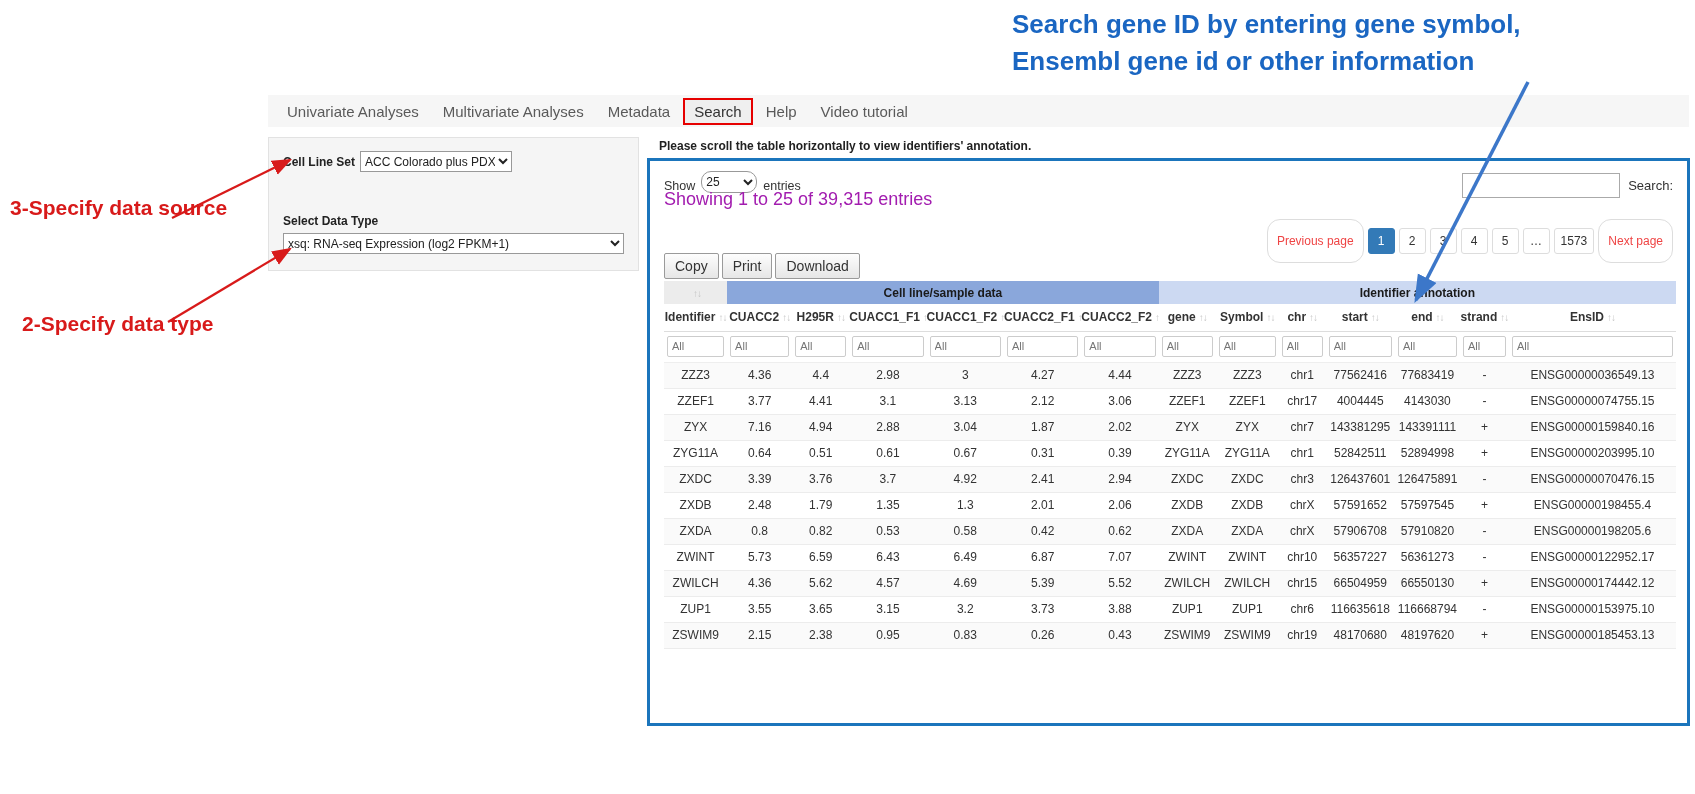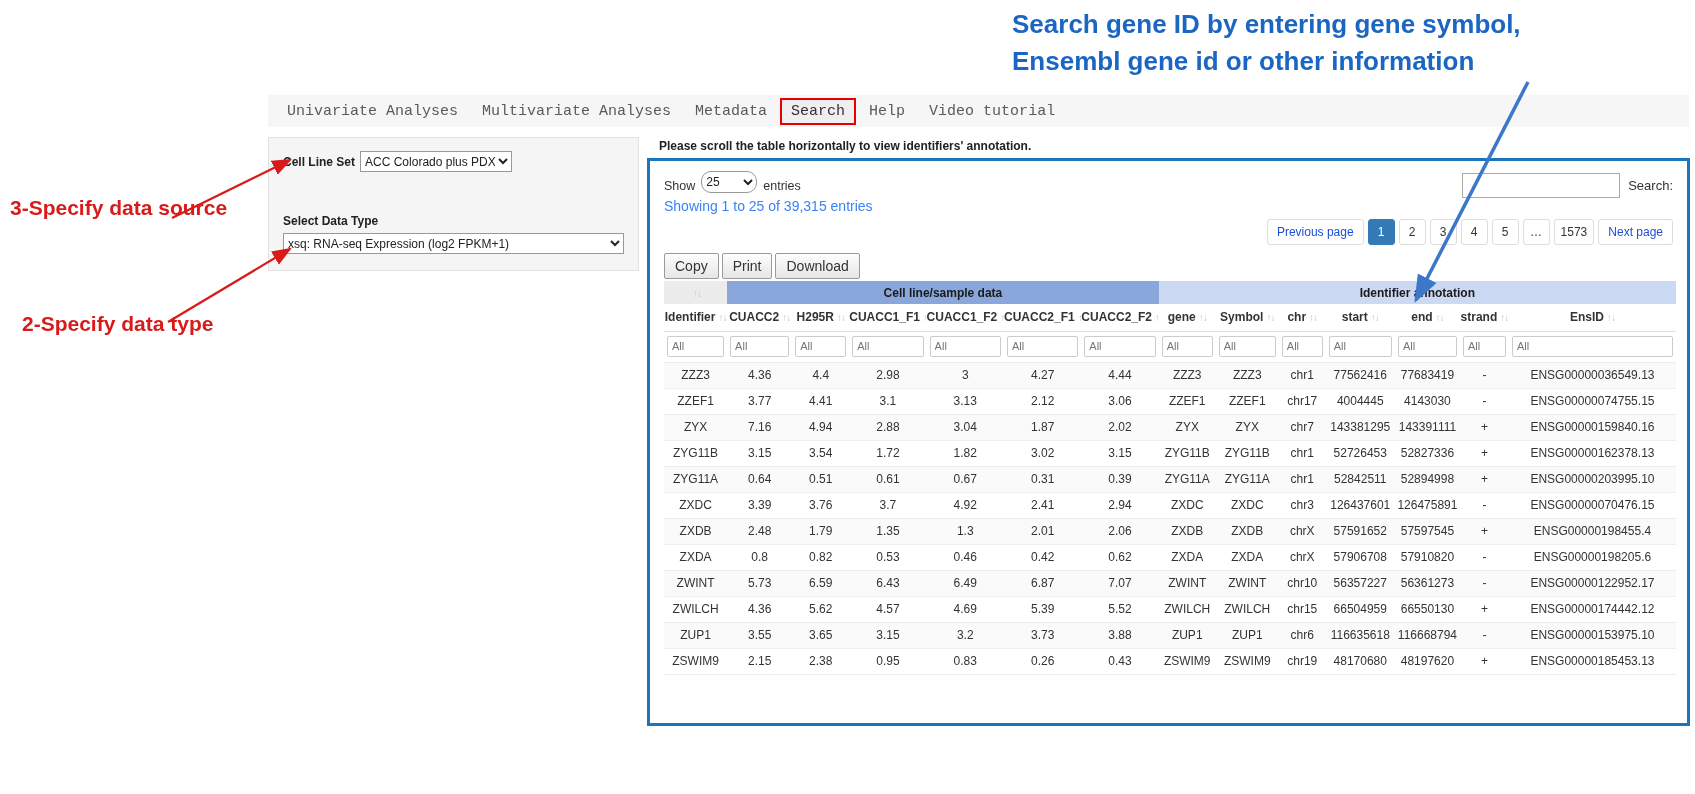--- a/index.html
+++ b/index.html
@@ -33,25 +33,25 @@
   
   .scroll-note { position:absolute; left:659px; top:139px; font-size:12px; font-weight:bold; color:#222; }
   .blue-box { position:absolute; left:647px; top:158px; width:1043px; height:568px;
     border:3px solid #1b75bc; background:#fff; }
   .show-group { position:absolute; left:14px; top:10px; font-size:12.5px; color:#333;
     display:flex; align-items:flex-end; gap:6px; }
   #show-select { width:56px; height:22px;border-radius:10px; }
   .search-group { position:absolute; right:14px; top:12px; display:flex; align-items:center;
     gap:8px; font-size:13px; color:#333; }
   #search-input { width:158px; height:25px; border:1px solid #aaa; padding:0 5px; font-size:12px; }
-  .showing-text { position:absolute; left:14px; top:37px; font-size:14px; color:#3b82f6; }
+  .showing-text { position:absolute; left:14px; top:28px; font-size:18px; color:#a21caf; }
   .pagination { position:absolute; right:14px; top:58px; display:flex; align-items:center;
     gap:4px; font-size:12px; }
-  .page-nav { color:#1d4ed8; border:1px solid #ddd; background:#fff; padding:5px 9px;
-    border-radius:3px; cursor:pointer; white-space:nowrap; }
+  .page-nav { color:#ef4444; border:1px solid #ddd; background:#fff; padding:14px 9px;
+    border-radius:13px; cursor:pointer; white-space:nowrap; }
   .page-btn { min-width:27px; text-align:center; border:1px solid #ddd; background:#fff;
     color:#333; padding:5px 6px; border-radius:3px; cursor:pointer; }
   .page-btn.active { background:#337ab7; border-color:#337ab7; color:#fff; }
   .export-buttons { position:absolute; left:14px; top:92px; display:flex; gap:3px; }
   .export-btn { font-size:14px; color:#333; background:linear-gradient(#fdfdfd,#e6e6e6);
     border:1px solid #9a9a9a; border-radius:2px; padding:4px 10px; cursor:pointer;
     font-family:"Liberation Sans","DejaVu Sans",sans-serif; }
   
   .dt { position:absolute; left:14px; top:120px; width:1012px; border-collapse:collapse;
     table-layout:fixed; font-size:12px; color:#333; }
@@ -73,21 +73,21 @@
 
 <div class="blue-note">
   <div>Search gene ID by entering gene symbol,</div>
   <div>Ensembl gene id or other information</div>
 </div>
 
 <div id="red-note-1" class="red-note">3-Specify data source</div>
 <div id="red-note-2" class="red-note">2-Specify data type</div>
 
 <div class="navbar">
-  <div id="nav-items" style="display:flex;align-items:center;gap:2px;font-family:Liberation Mono, monospace;">
+  <div id="nav-items" style="display:flex;align-items:center;gap:2px;">
       <div class="nav-item">Univariate Analyses</div>
       <div class="nav-item">Multivariate Analyses</div>
       <div class="nav-item">Metadata</div>
       <div class="nav-item active">Search</div>
       <div class="nav-item">Help</div>
       <div class="nav-item">Video tutorial</div>
     </div>
 </div>
 
 <div class="side-panel">
@@ -240,36 +240,20 @@
           <td>2.02</td>
           <td>ZYX</td>
           <td>ZYX</td>
           <td>chr7</td>
           <td>143381295</td>
           <td>143391111</td>
           <td>+</td>
           <td>ENSG00000159840.16</td>
         </tr>
         <tr>
-          <td>ZYG11B</td>
-          <td>3.15</td>
-          <td>3.54</td>
-          <td>1.72</td>
-          <td>1.82</td>
-          <td>3.02</td>
-          <td>3.15</td>
-          <td>ZYG11B</td>
-          <td>ZYG11B</td>
-          <td>chr1</td>
-          <td>52726453</td>
-          <td>52827336</td>
-          <td>+</td>
-          <td>ENSG00000162378.13</td>
-        </tr>
-        <tr>
           <td>ZYG11A</td>
           <td>0.64</td>
           <td>0.51</td>
           <td>0.61</td>
           <td>0.67</td>
           <td>0.31</td>
           <td>0.39</td>
           <td>ZYG11A</td>
           <td>ZYG11A</td>
           <td>chr1</td>
@@ -308,21 +292,21 @@
           <td>57591652</td>
           <td>57597545</td>
           <td>+</td>
           <td>ENSG00000198455.4</td>
         </tr>
         <tr>
           <td>ZXDA</td>
           <td>0.8</td>
           <td>0.82</td>
           <td>0.53</td>
-          <td>0.46</td>
+          <td>0.58</td>
           <td>0.42</td>
           <td>0.62</td>
           <td>ZXDA</td>
           <td>ZXDA</td>
           <td>chrX</td>
           <td>57906708</td>
           <td>57910820</td>
           <td>-</td>
           <td>ENSG00000198205.6</td>
         </tr>

